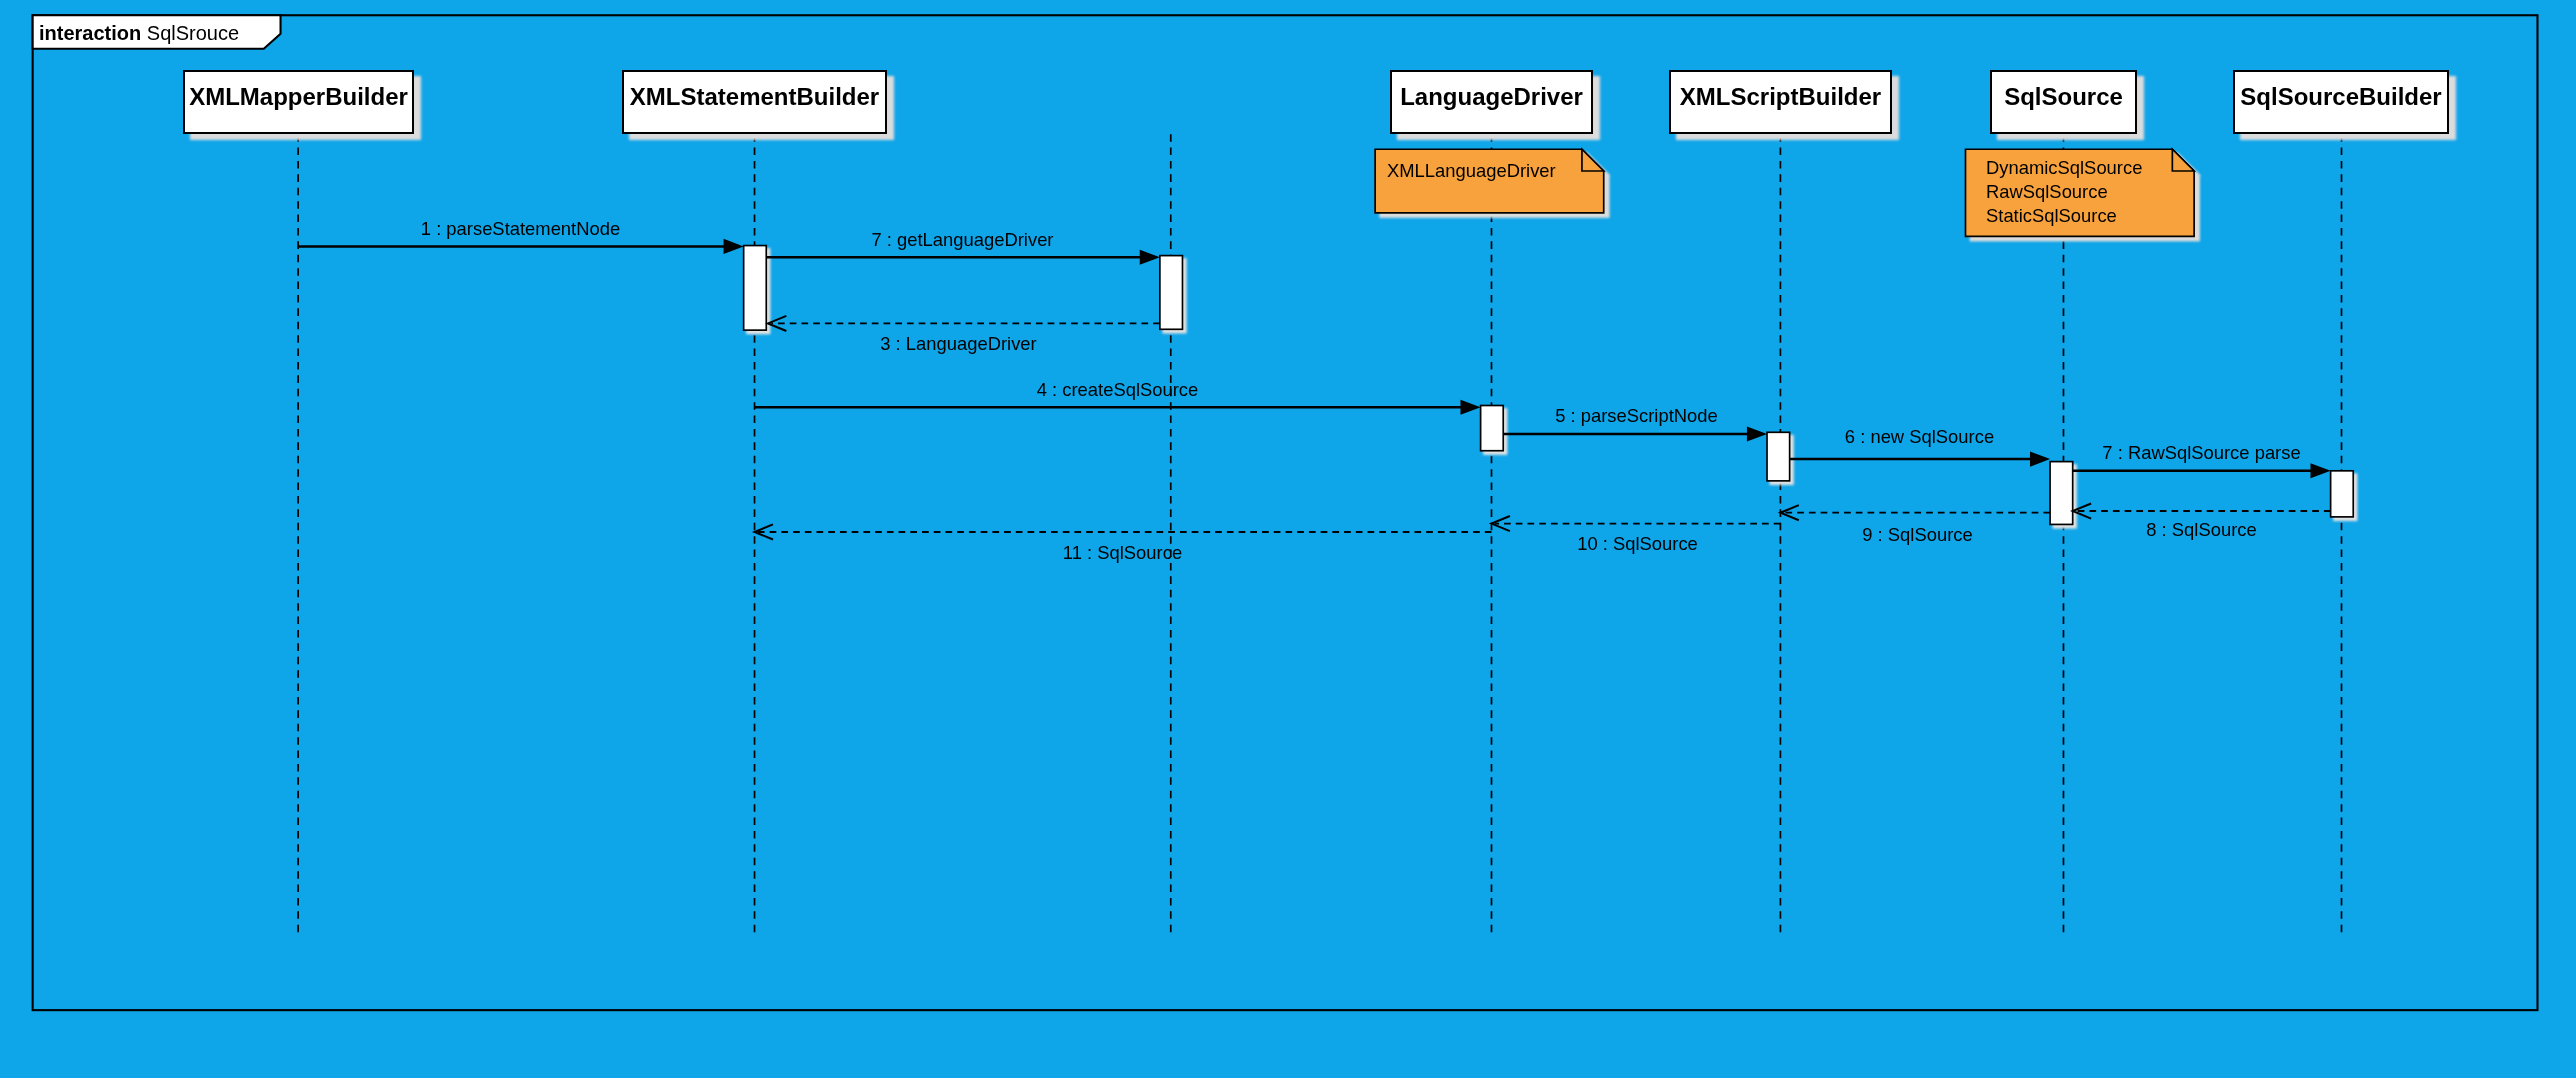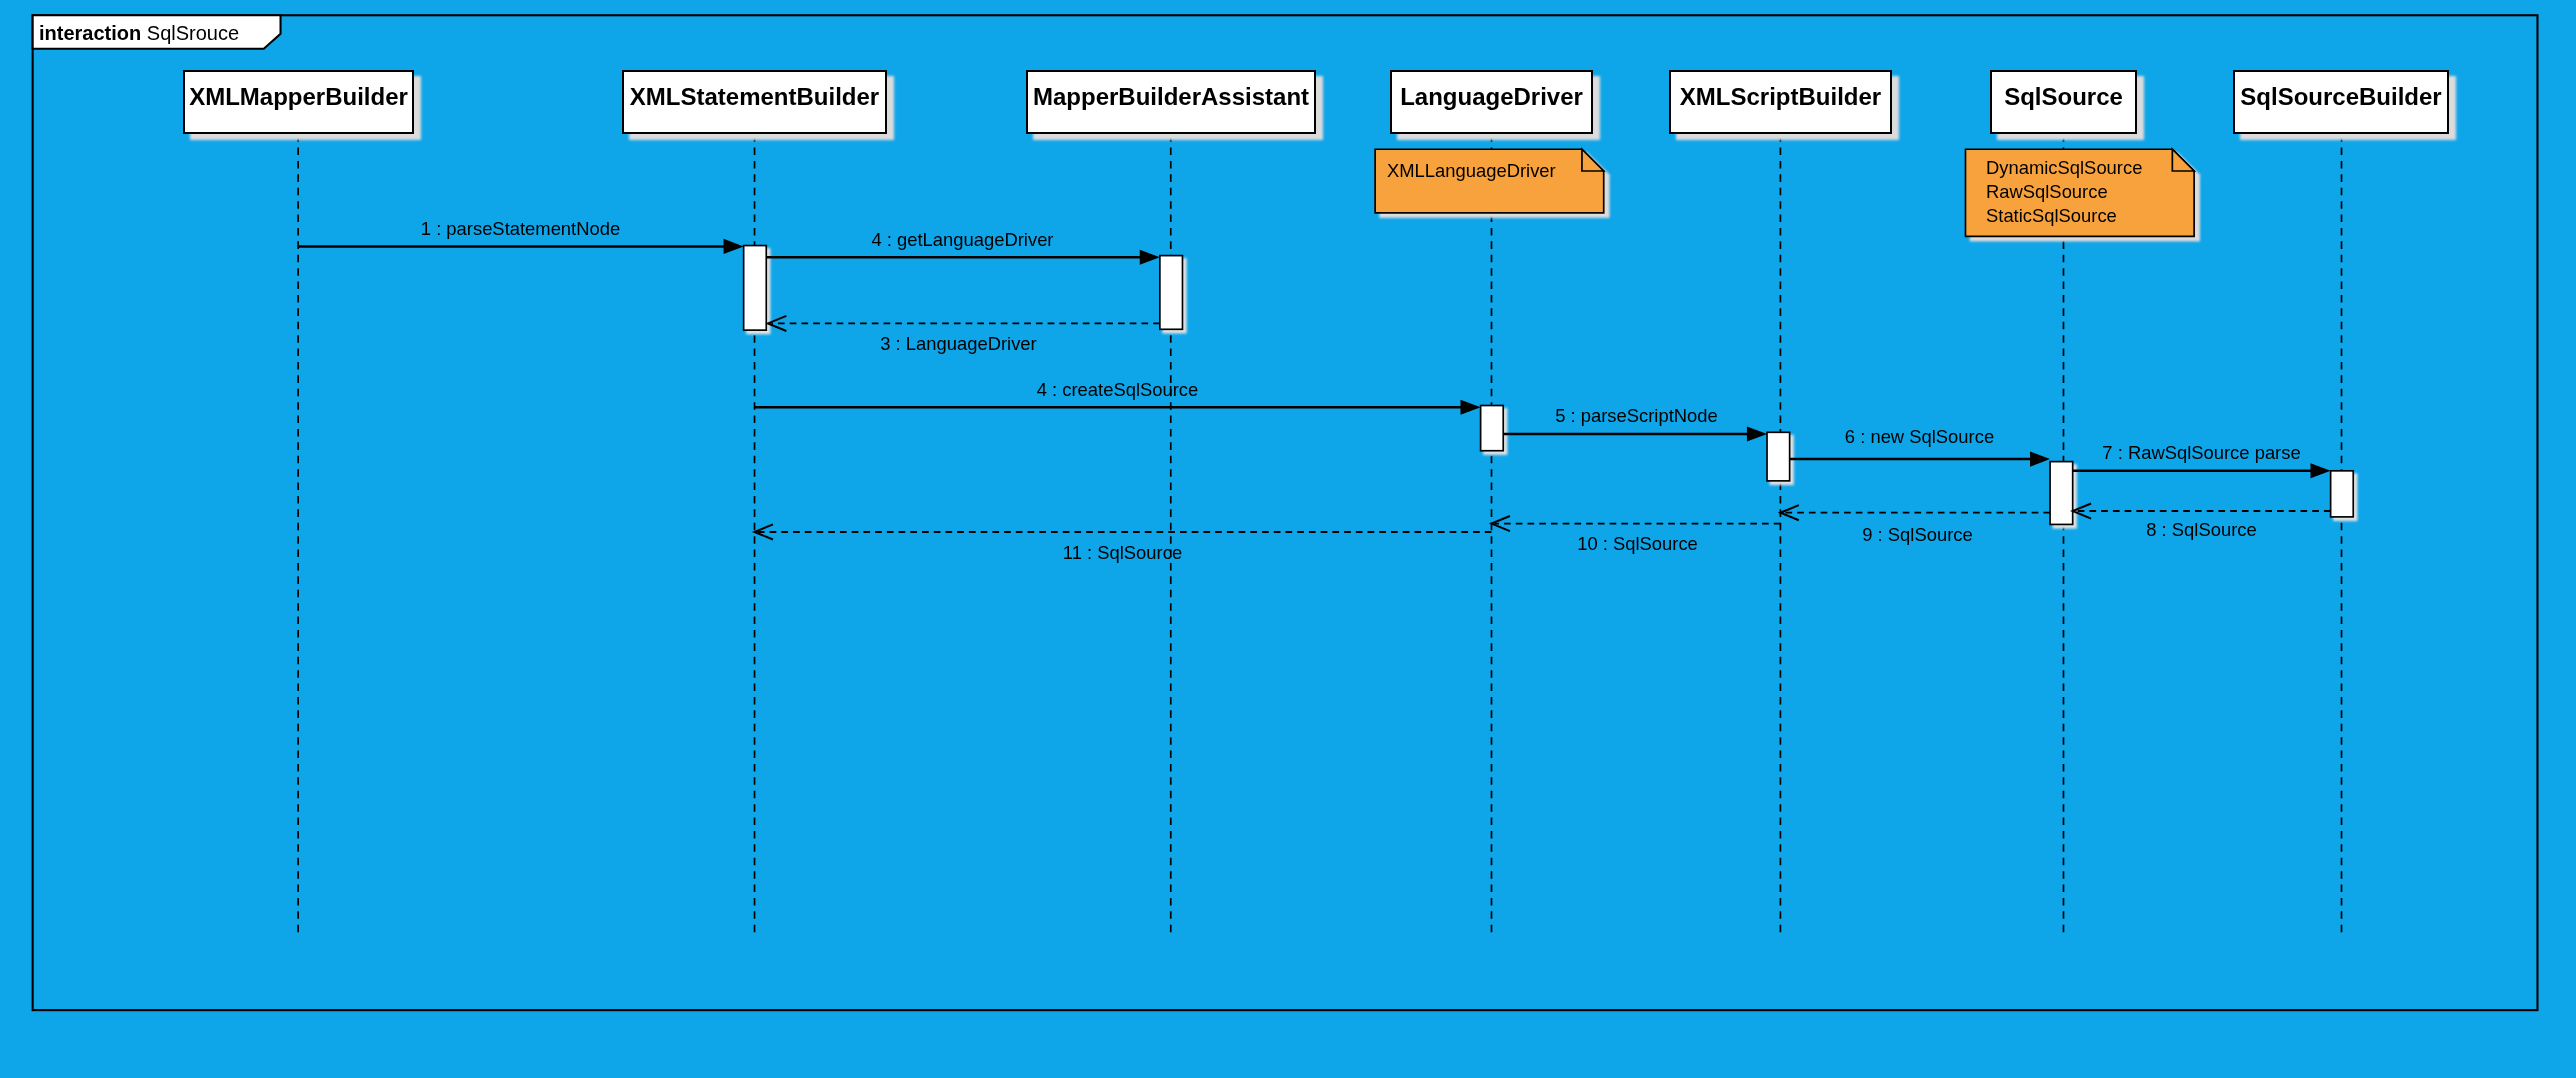--- a/index.html
+++ b/index.html
@@ -131,23 +131,20 @@
   </svg>
 
   <div id="frame-title"><span class="kw">interaction</span>&nbsp;<span>SqlSrouce</span></div>
 
   <div class="participant-box" style="left:183px;  width:231px;">
       <span>XMLMapperBuilder</span>
     </div>
   <div class="participant-box" style="left:622px;  width:265px;text-align:center;">
       <span>XMLStatementBuilder</span>
     </div>
-  <div class="participant-box" style="left:1026px; width:290px;">
-      <span>MapperBuilderAssistant</span>
-    </div>
   <div class="participant-box" style="left:1390px; width:203px;">
       <span>LanguageDriver</span>
     </div>
   <div class="participant-box" style="left:1669px; width:223px;">
       <span>XMLScriptBuilder</span>
     </div>
   <div class="participant-box" style="left:1990px; width:147px;">
       <span>SqlSource</span>
     </div>
   <div class="participant-box" style="left:2233px; width:216px;">
@@ -157,21 +154,21 @@
   <div class="note-text" style="left:1387px; top:159px;">
     <span class="note-line">XMLLanguageDriver</span>
   </div>
   <div class="note-text" style="left:1976px; top:156px;margin-left:10px;">
     <span class="note-line">DynamicSqlSource</span>
     <span class="note-line">RawSqlSource</span>
     <span class="note-line">StaticSqlSource</span>
   </div>
 
   <div class="msg-label" style="left:328px;  top:218px;">1 : parseStatementNode</div>
-  <div class="msg-label" style="left:770px;  top:229px;">4 : getLanguageDriver</div>
+  <div class="msg-label" style="left:770px;  top:229px;">7 : getLanguageDriver</div>
   <div class="msg-label" style="left:766px;  top:333px;">3 : LanguageDriver</div>
   <div class="msg-label" style="left:925px; top:379px;">4 : createSqlSource</div>
   <div class="msg-label" style="left:1444px; top:405px;">5 : parseScriptNode</div>
   <div class="msg-label" style="left:1727px; top:426px;">6 : new SqlSource</div>
   <div class="msg-label" style="left:2009px; top:442px;">7 : RawSqlSource parse</div>
   <div class="msg-label" style="left:2009px; top:519px;">8 : SqlSource</div>
   <div class="msg-label" style="left:1725px; top:524px;">9 : SqlSource</div>
   <div class="msg-label" style="left:1445px; top:533px;">10 : SqlSource</div>
   <div class="msg-label" style="left:930px; top:542px;">11 : SqlSource</div>
 

